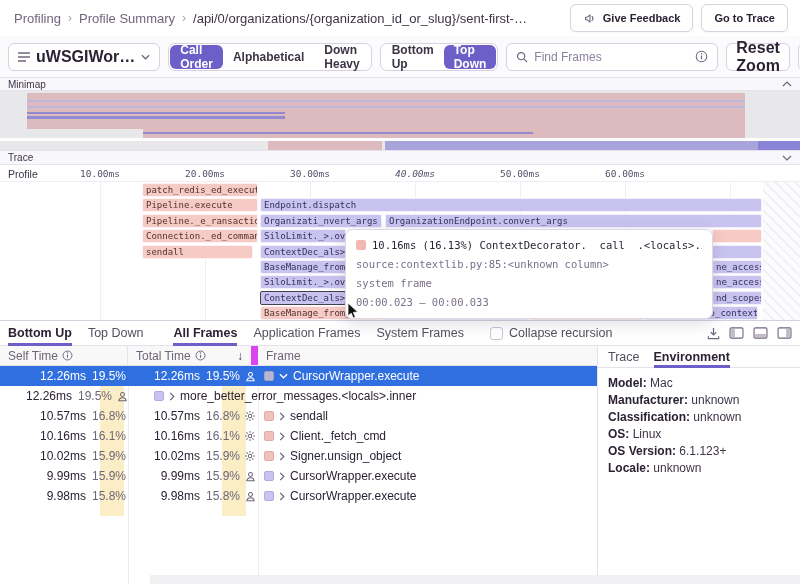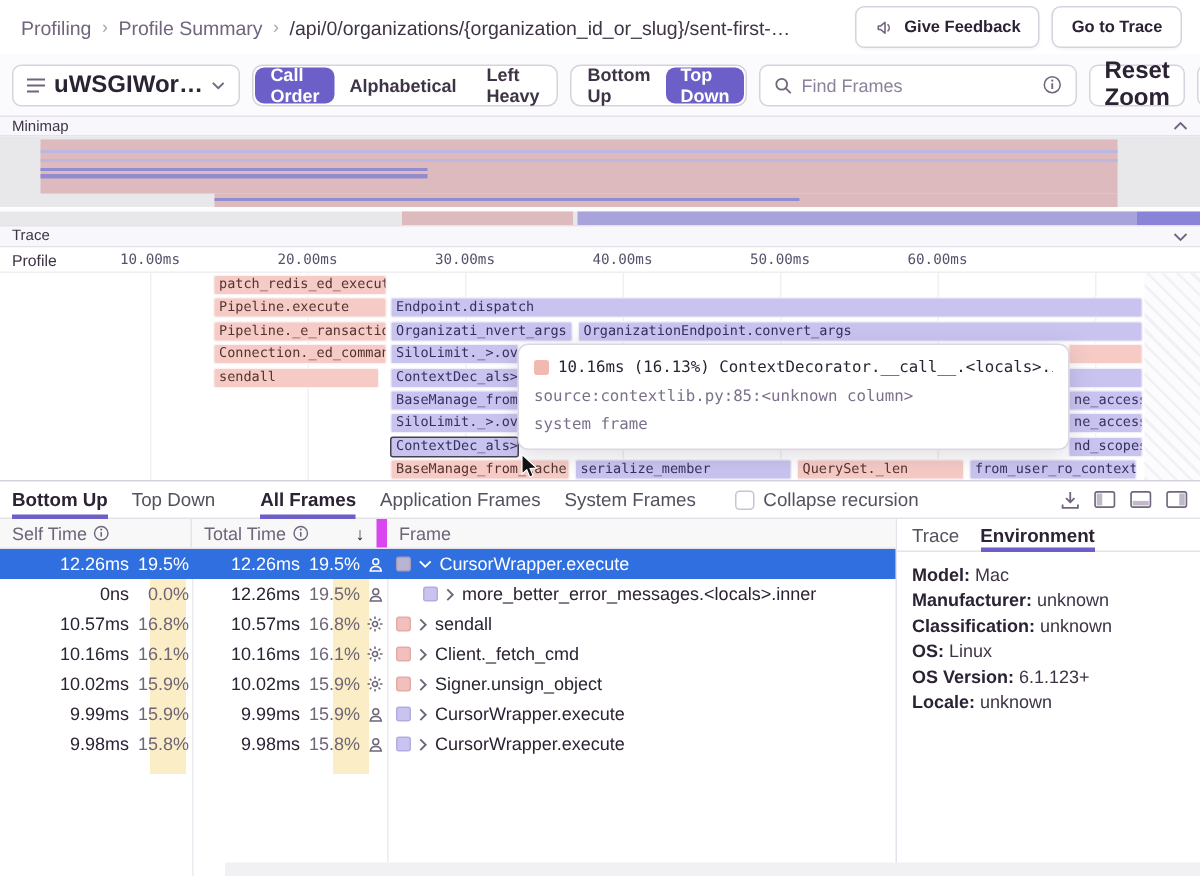--- a/index.html
+++ b/index.html
@@ -164,21 +164,21 @@
       <span>uWSGIWor…</span>
       <span class="icon">
         <svg width="9" height="6" viewBox="0 0 10 6">
             <path d="M1 1l4 4 4-4" fill="none" stroke="currentColor" stroke-width="1.4"></path>
           </svg>
       </span>
     </button>
     <div class="seg-group">
       <div class="seg-btn active">Call Order</div>
       <div class="seg-btn">Alphabetical</div>
-      <div class="seg-btn">Left Heavy</div>
+      <div class="seg-btn">Down Heavy</div>
     </div>
     <div class="seg-group">
       <div class="seg-btn">Bottom Up</div>
       <div class="seg-btn active">Top Down</div>
     </div>
     <div class="search-box">
       <span class="icon">
         <svg width="12" height="12" viewBox="0 0 14 14">
             <circle cx="6" cy="6" r="4.2" fill="none" stroke="currentColor" stroke-width="1.4"></circle>
             <path d="M9.2 9.2L13 13" stroke="currentColor" stroke-width="1.4"></path>
@@ -237,21 +237,21 @@
       <svg width="10" height="6" viewBox="0 0 10 6">
           <path d="M1 1l4 4 4-4" fill="none" stroke="currentColor" stroke-width="1.2"></path>
         </svg>
     </span>
   </div>
   <div class="ruler" id="ruler">
     <span class="plabel">Profile</span>
   <div class="tick" style="left: 100px;">10.00ms</div>
       <div class="tick" style="left: 205px;">20.00ms</div>
       <div class="tick" style="left: 310px;">30.00ms</div>
-      <div class="tick" style="left: 415px;">40.00ms</div>
+      <div class="tick" style="left: 415px; font-style: italic;">40.00ms</div>
       <div class="tick" style="left: 520px;">50.00ms</div>
       <div class="tick" style="left: 625px;">60.00ms</div>
     </div>
   <div class="flame" id="flame">
     <div class="hatch"></div>
   <div class="grid-line" style="left: 100px;"></div>
       <div class="grid-line" style="left: 205px;"></div>
       <div class="grid-line" style="left: 310px;"></div>
       <div class="grid-line" style="left: 415px;"></div>
       <div class="grid-line" style="left: 520px;"></div>
@@ -281,20 +281,21 @@
       <div class="frame-bar purple" style="left: 646px; top: 124px; width: 112px;">from_user_ro_context</div>
     </div>
 
   <div class="tooltip">
     <div class="tt-title">
       <span class="tt-swatch"></span>
       <span>10.16ms (16.13%) ContextDecorator.__call__.&lt;locals&gt;.inner</span>
     </div>
     <div class="tt-line">source:contextlib.py:85:&lt;unknown column&gt;</div>
     <div class="tt-line">system frame</div>
+    <div class="tt-line">00:00.023 — 00:00.033</div>
   </div>
 
   <div class="cursor-ptr">
     <svg width="12" height="16" viewBox="0 0 12 16">
         <path d="M1 0l0 13 3.2-2.8 2 4.8 2.2-1-2-4.6 4.4-.4z" fill="#111" stroke="#fff" stroke-width="0.8"></path>
       </svg>
   </div>
 
   <div class="bottom">
     <div class="tabbar">
@@ -387,24 +388,20 @@
                 <div class="fswatch blue"></div>
                 <div class="fchev">
                   <svg width="9" height="6" viewBox="0 0 10 6">
                     <path d="M1 1l4 4 4-4" fill="none" stroke="currentColor" stroke-width="1.4"></path>
                   </svg>
                 </div>
                 <div style="display: inline;">CursorWrapper.execute</div>
               </div>
             </div>
             <div class="row">
-              <div class="cell-self">
-                <div class="val">0ns</div>
-                <div class="pct">0.0%</div>
-              </div>
               <div class="cell-total">
                 <div class="val">12.26ms</div>
                 <div class="pct">19.5%</div>
                 <div class="ficon">
                   <svg width="11" height="11" viewBox="0 0 14 14">
                     <circle cx="7" cy="4.4" r="2.5" fill="none" stroke="currentColor" stroke-width="1.3"></circle>
                     <path d="M2.3 12.3c.4-2.6 2.3-3.8 4.7-3.8s4.3 1.2 4.7 3.8z" fill="none" stroke="currentColor" stroke-width="1.3"></path>
                   </svg>
                 </div>
               </div>

